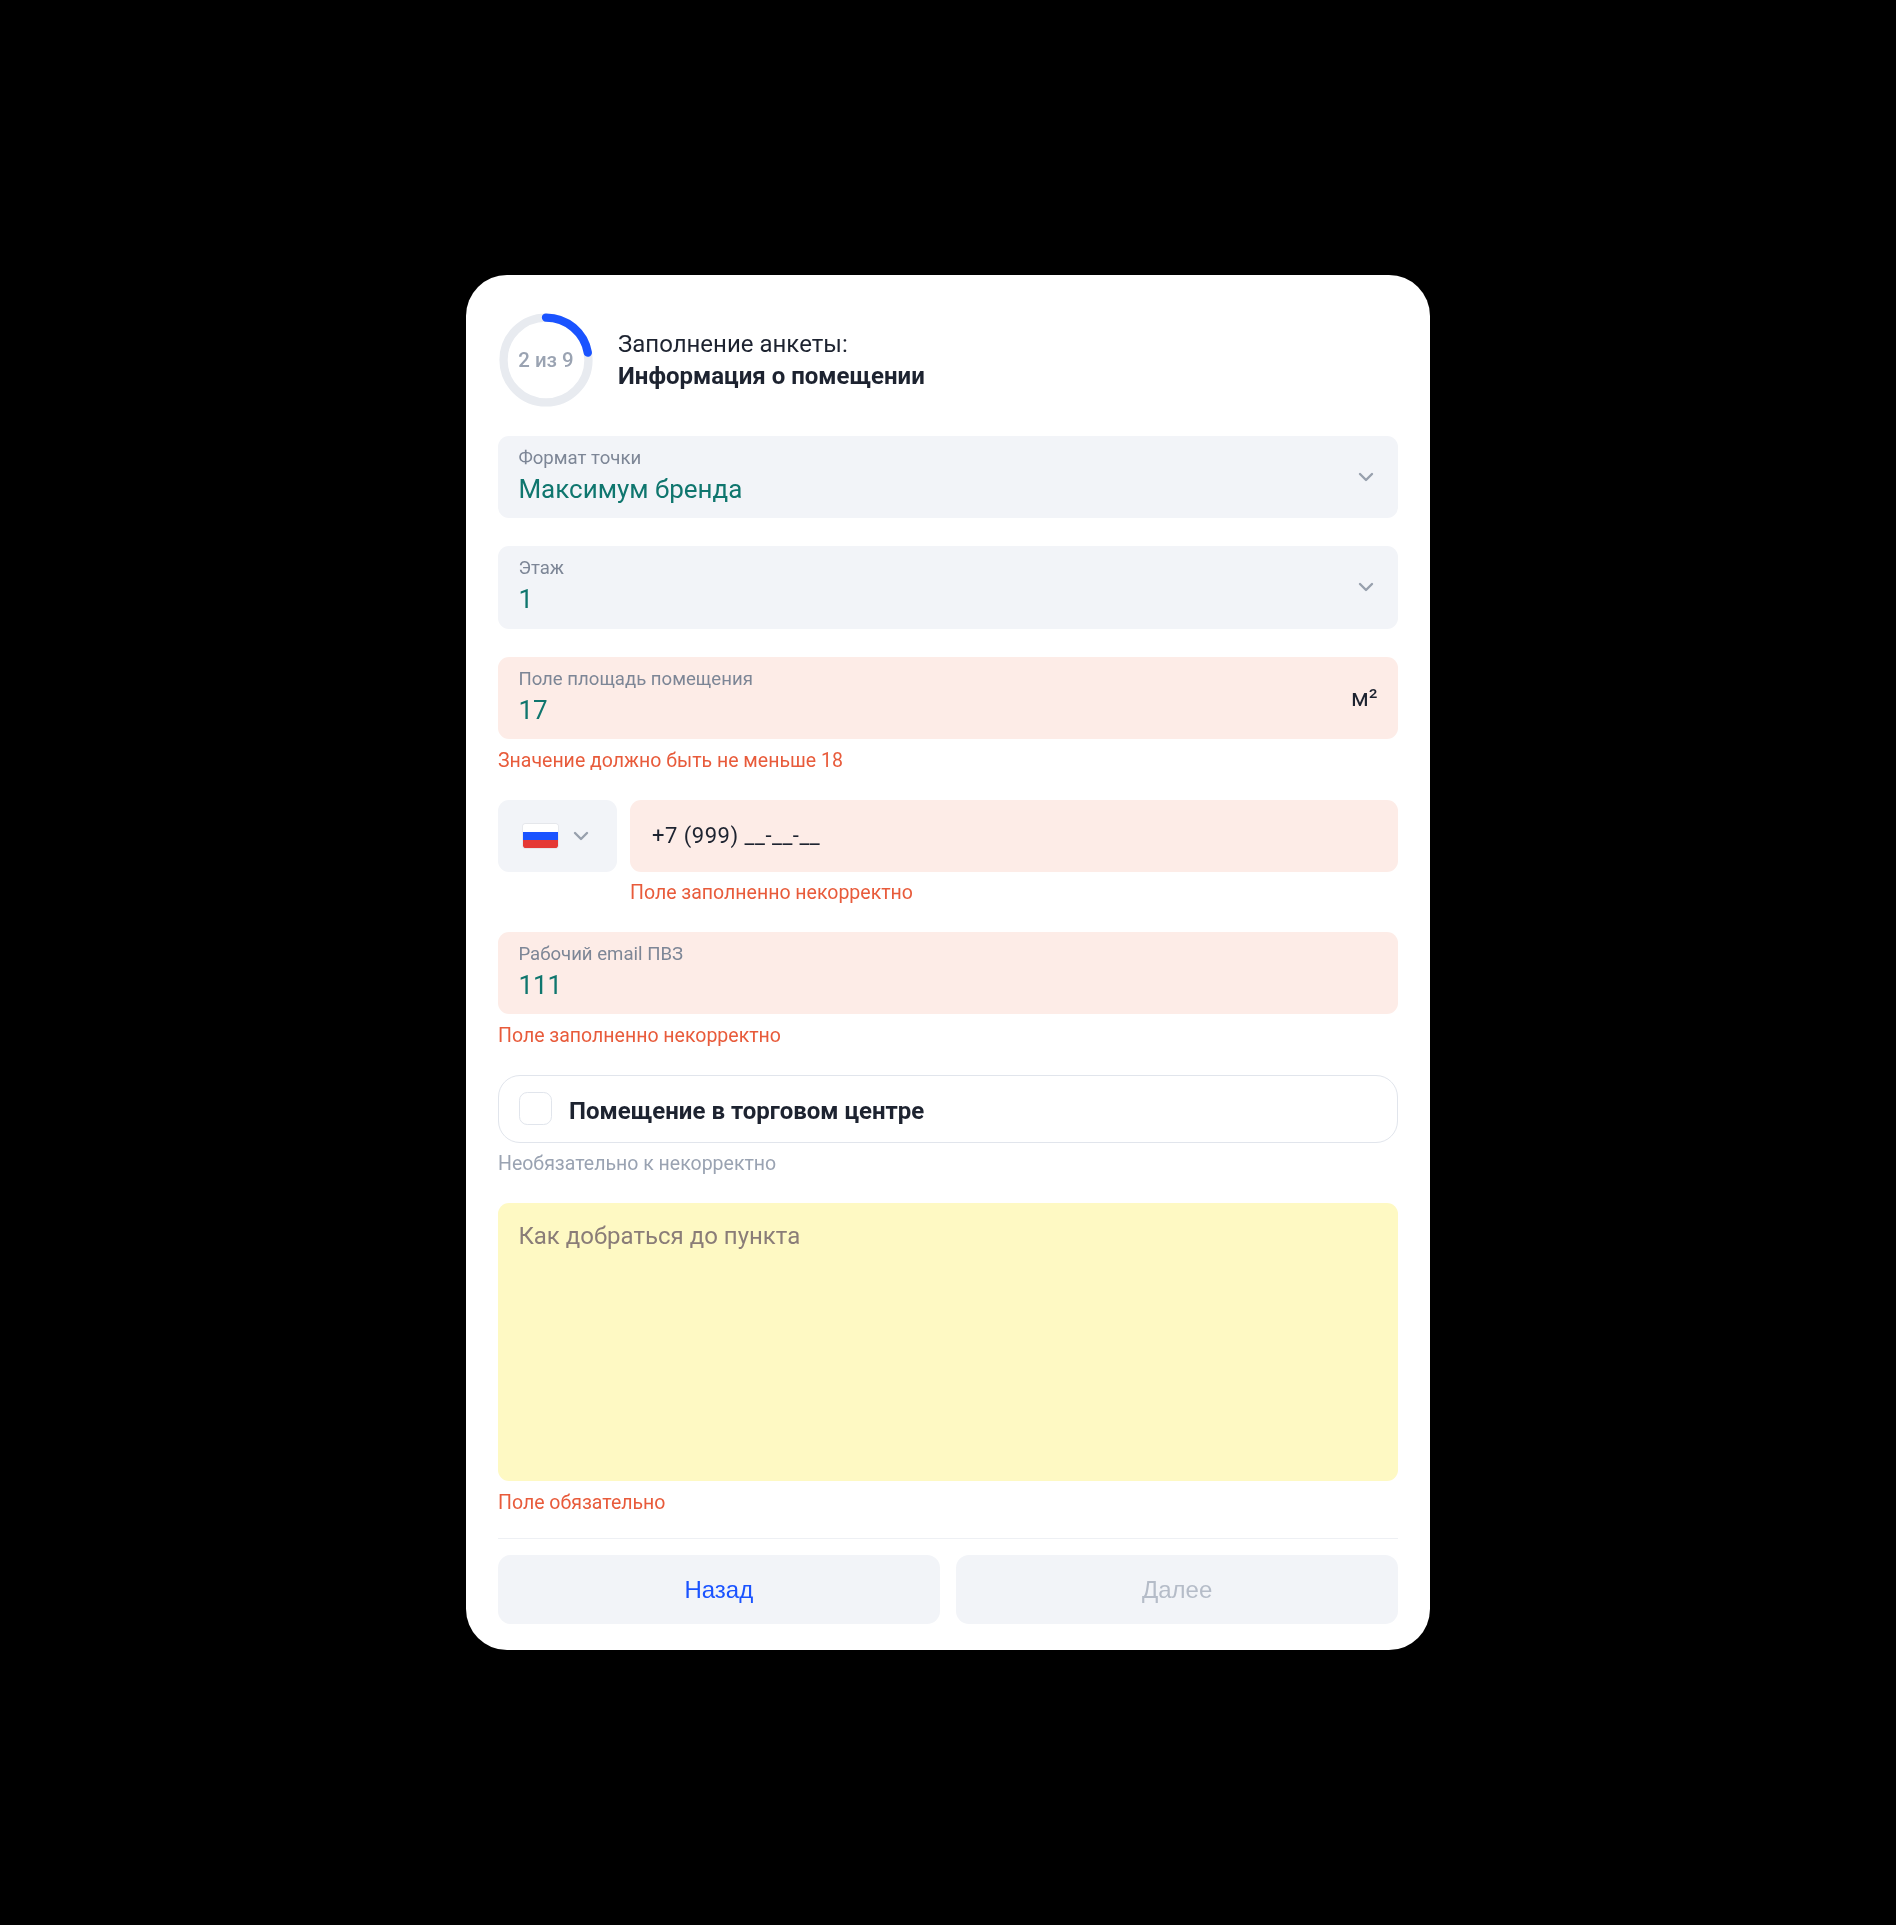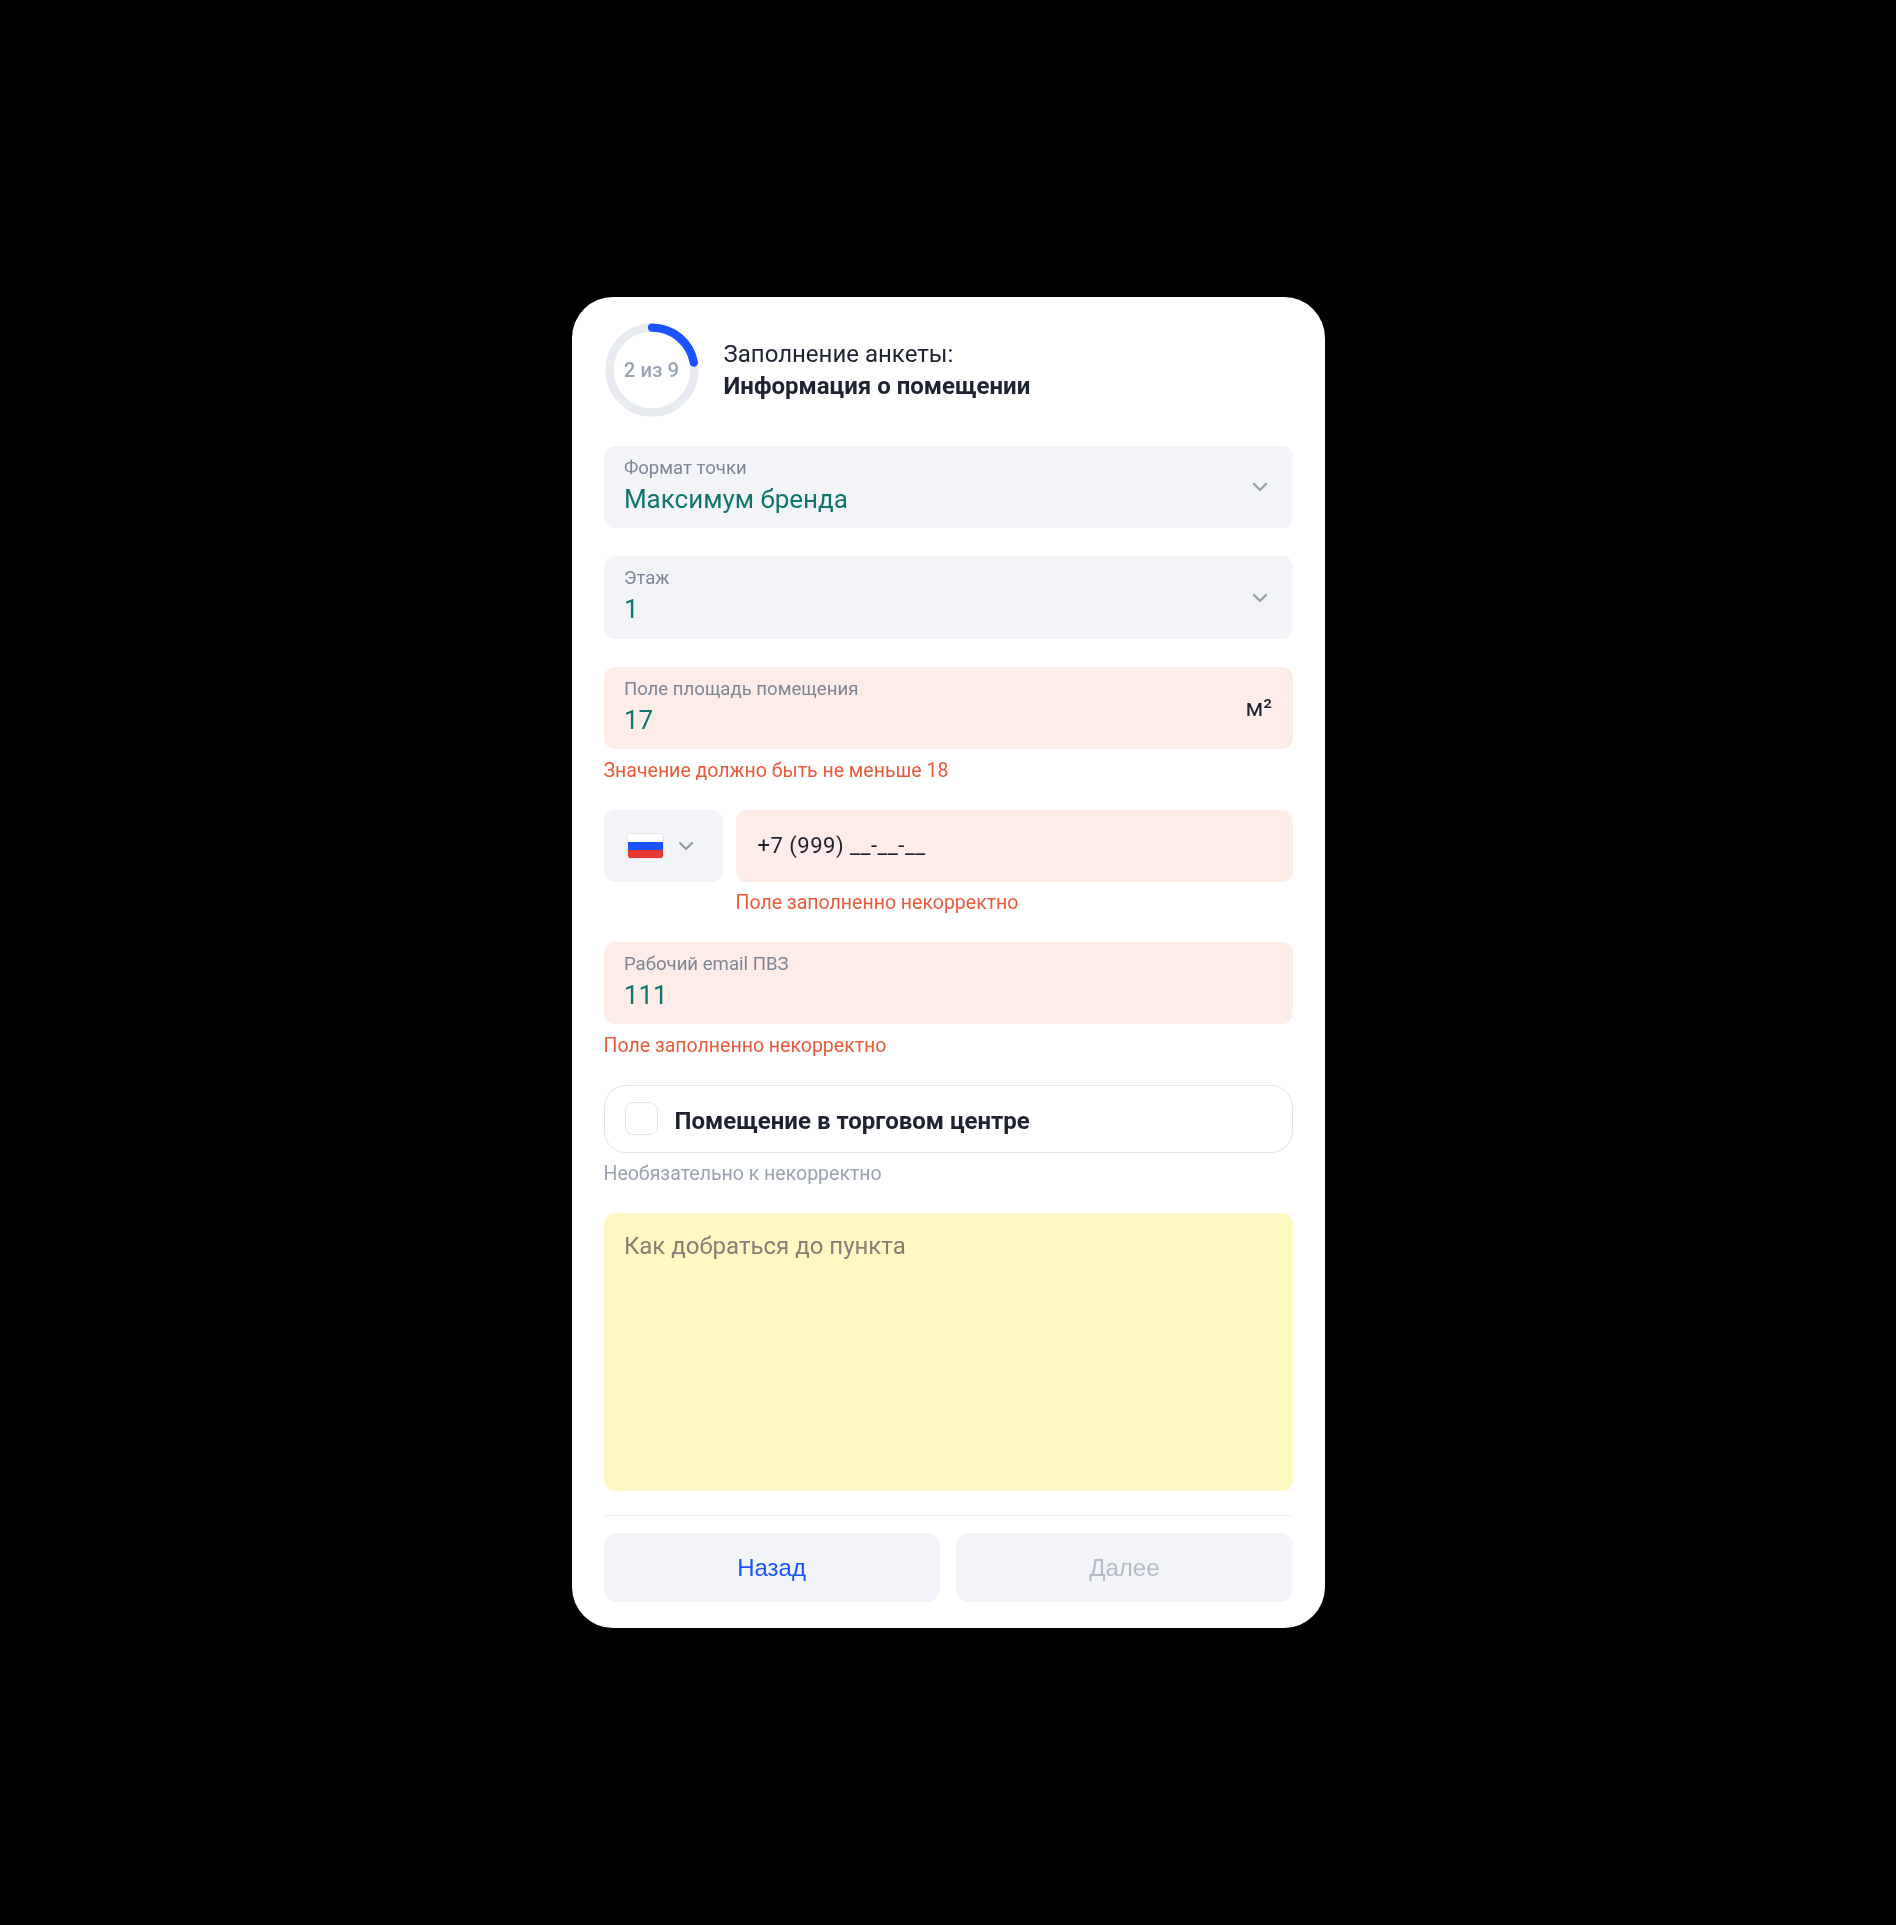--- a/index.html
+++ b/index.html
@@ -8,24 +8,24 @@
     background: #000;
     font-family: -apple-system, BlinkMacSystemFont, "Segoe UI", Roboto, Helvetica, Arial, sans-serif;
     display: flex;
     align-items: center;
     justify-content: center;
     min-height: 100vh;
     padding: 37px;
   }
 
   .device {
-    width: 753px;
+    width: 964px;
     background: #fff;
     border-radius: 41px;
-    padding: 25px 32px 26px 32px;
+    padding: 37px 32px 26px 32px;
     box-shadow: 0 0 0 0.9px rgba(0,0,0,.05), 0 18.6px 56px rgba(0,0,0,.4);
     display: flex;
     flex-direction: column;
   }
 
   
   .header { display: flex; align-items: center; gap: 24px; margin-bottom: 28px; }
   .progress-ring { position: relative; width: 96px; height: 96px; flex-shrink: 0; }
   .progress-ring svg { width: 96px; height: 96px; transform: rotate(-90deg); }
   .progress-ring .track { fill: none; stroke: #e8ebf0; stroke-width: 9; }
@@ -218,20 +218,21 @@
         <span class="checkbox"></span>
         <span class="checkbox-label">Помещение в торговом центре</span>
       </div>
       <div class="hint-text">Необязательно к некорректно</div>
     </div>
 
     <div>
       <div class="textarea-box">
         <div class="placeholder">Как добраться до пункта</div>
       </div>
+      <div class="error-text">Поле обязательно</div>
     </div>
 
   </div>
 
   <div class="footer">
     <button class="btn primary-ghost">Назад</button>
     <button class="btn disabled">Далее</button>
   </div>
 
 </div>

